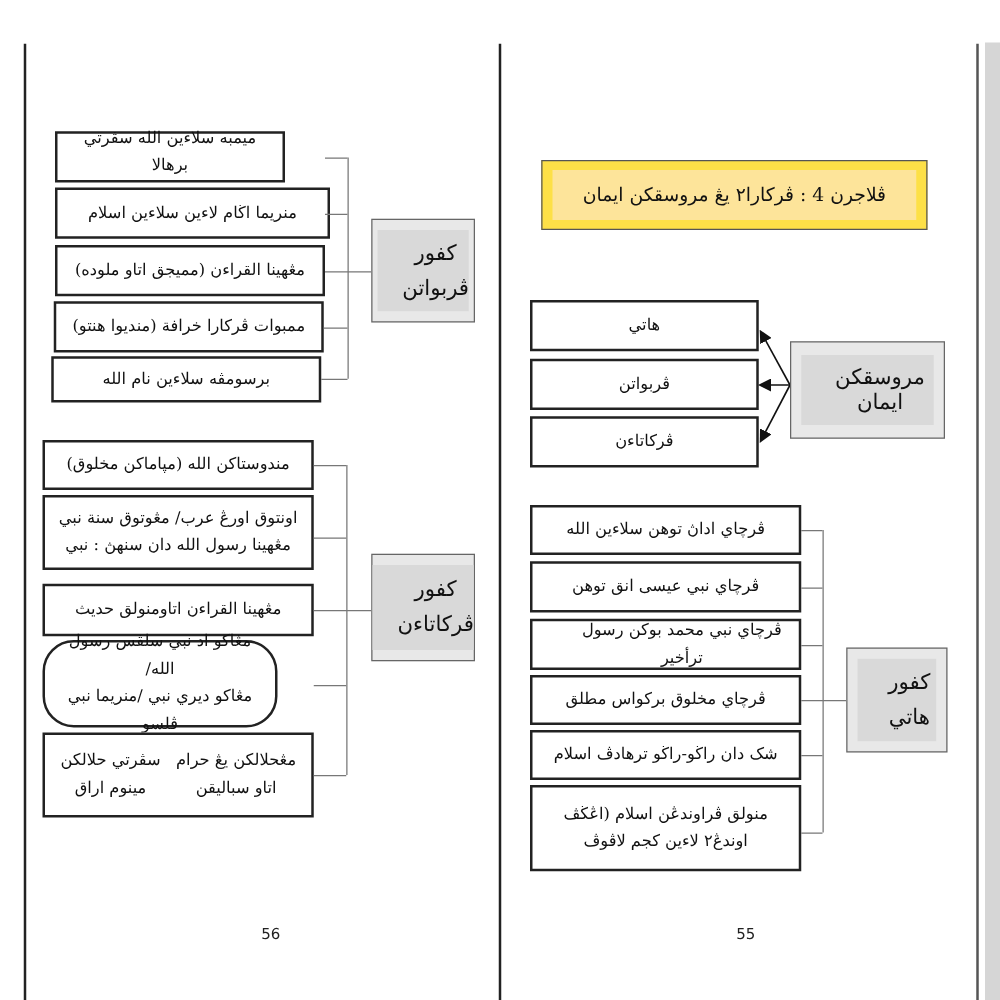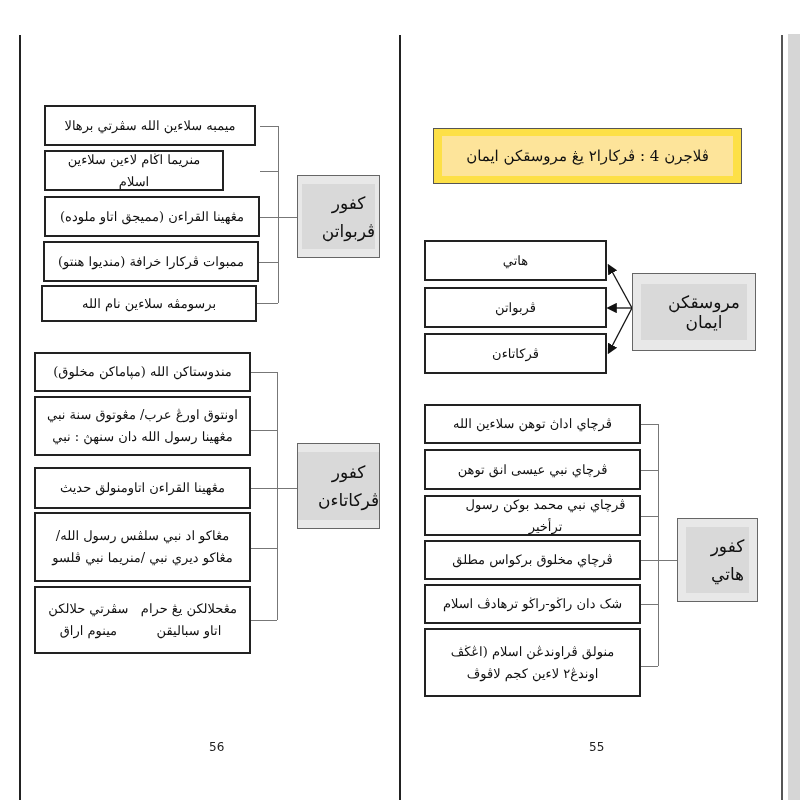--- a/index.html
+++ b/index.html
@@ -25,24 +25,24 @@
 </head>
 <body>
 
 <div class="vline" style="left:19px; top:35px; height:765px;"></div>
 <div class="vline" style="left:399px; top:35px; height:765px;"></div>
 <div class="vline" style="left:781px; top:35px; height:765px; background:#555;"></div>
 <div class="sidebar"></div>
 
 <div>
 
-  <div class="box" style="left:44px; top:105px; width:212px; height:41px;">
+  <div class="box" style="left:44px; top:105px; width:184px; height:41px;align-items:flex-end;">
       <span>ميمبه سلاءين الله سڤرتي برهالا</span>
     </div>
-  <div class="box" style="left:44px; top:150px; width:180px; height:41px;">
+  <div class="box" style="left:44px; top:150px; width:220px; height:41px;">
       <span>منريما اڬام لاءين سلاءين اسلام</span>
     </div>
   <div class="box" style="left:44px; top:196px; width:216px; height:41px;">
       <span>مڠهينا القراءن (مميجق اتاو ملوده)</span>
     </div>
   <div class="box" style="left:43px; top:241px; width:216px; height:41px;">
       <span>ممبوات ڤركارا خرافة (منديوا هنتو)</span>
     </div>
   <div class="box" style="left:41px; top:285px; width:216px; height:37px;">
       <span>برسومڤه سلاءين نام الله</span>
@@ -67,21 +67,21 @@
   <div class="box" style="left:34px; top:352px; width:217px; height:40px;">
       <span>مندوستاكن الله (مپاماكن مخلوق)</span>
     </div>
   <div class="box" style="left:34px; top:396px; width:217px; height:60px; flex-direction:column;">
     <span>اونتوق اورڠ عرب/ مڠوتوق سنة نبي</span>
     <span>مڠهينا رسول الله دان سنهڽ : نبي</span>
   </div>
   <div class="box" style="left:34px; top:467px; width:217px; height:42px;">
       <span>مڠهينا القراءن اتاومنولق حديث</span>
     </div>
-  <div class="box" style="left:34px; top:512px; width:217px; height:70px; flex-direction:column;">
+  <div class="box" style="left:34px; top:512px; width:188px; height:70px; flex-direction:column;border-radius:25px;">
     <span>مڠاكو اد نبي سلڤس رسول الله/</span>
     <span>مڠاكو ديري نبي /منريما نبي ڤلسو</span>
   </div>
   <div class="box" style="left:34px; top:586px; width:217px; height:68px; flex-direction:row;">
     <span>مڠحلالكن يڠ حرام اتاو سباليقن</span>
     <span>سڤرتي حلالكن مينوم اراق</span>
   </div>
 
   <div>
     <div class="conn" style="left:277px; top:372px; width:1px; height:248px;"></div>

